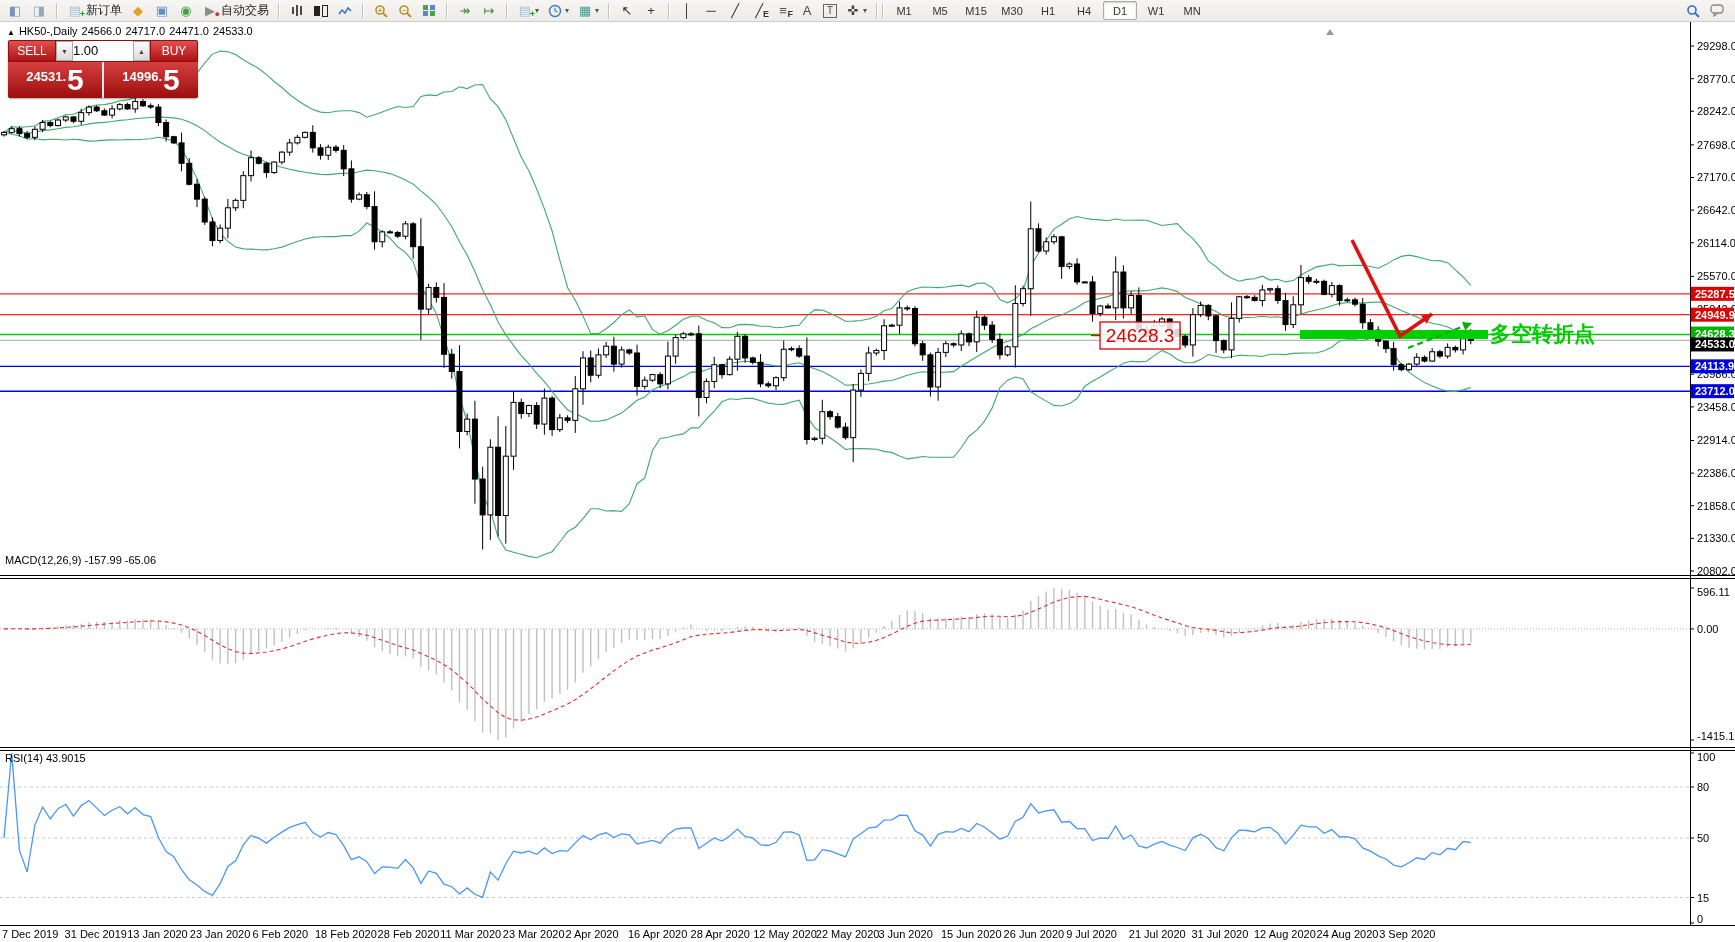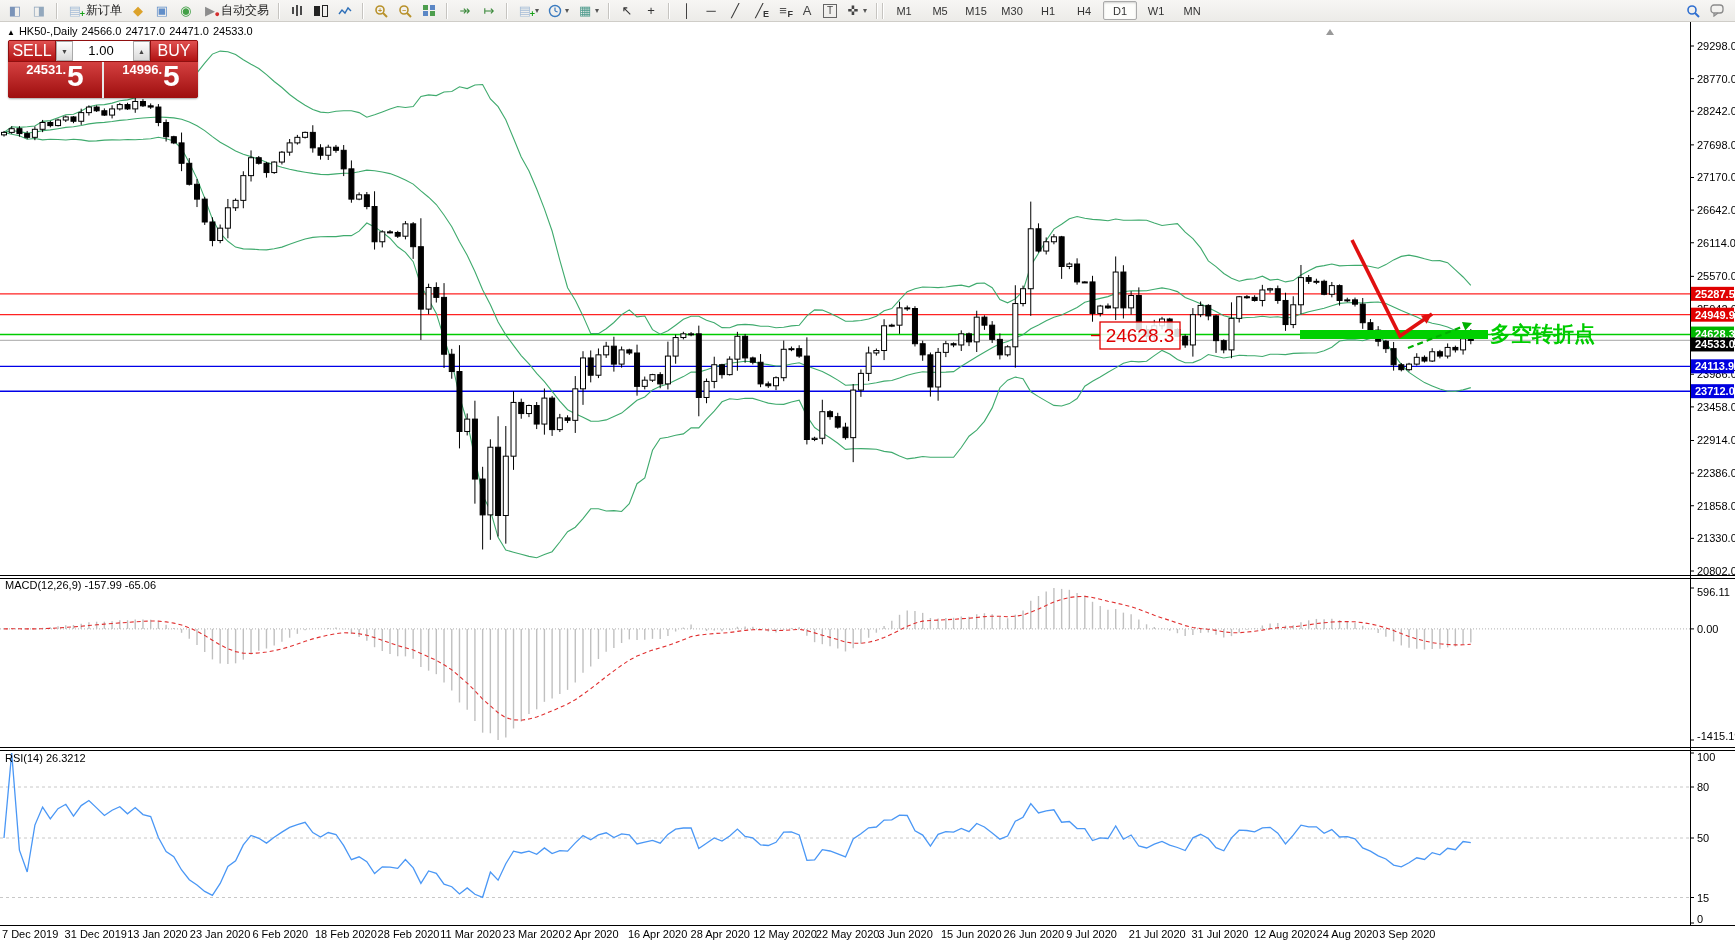--- a/index.html
+++ b/index.html
@@ -23,28 +23,28 @@
   .tf-btn.active{background:#fdfdfb;border:1px solid #aaa;box-shadow:inset 0 1px 2px rgba(0,0,0,.18);}
   .tb-right{margin-left:auto;display:flex;align-items:center;padding-right:6px;}
   
   .chart-header{position:absolute;left:7px;top:25px;font-size:11px;color:#000;z-index:20;text-align:right;}
   .chart-header span{margin-right:4px;}
   .collapse{font-size:8px;margin-right:3px;}
   
   .panel{position:absolute;left:8px;top:40px;width:190px;height:58px;z-index:30;border-radius:3px;overflow:hidden;
     background:#b51414;box-shadow:0 0 0 1px #8f0f0f inset,0 1px 2px rgba(0,0,0,.35);}
   .prow1{display:flex;height:22px;}
-  .pbtn{flex:0 0 46px;display:flex;align-items:center;justify-content:center;color:#fff;font-size:16px;
+  .pbtn{flex:0 0 46px;display:flex;align-items:center;justify-content:center;color:#fff;font-size:12px;
     background:linear-gradient(#e05050,#b01212);border:1px solid #8f0f0f;cursor:pointer;}
   .spin{flex:1;display:flex;background:#fff;border-top:1px solid #8f0f0f;border-bottom:1px solid #8f0f0f;}
   .step{width:15px;display:flex;align-items:center;justify-content:center;font-size:7px;color:#444;
     background:linear-gradient(#fefefe,#d9d9d9);border:1px solid #a9a9a9;cursor:pointer;}
-  .vol{flex:1;text-align:center;font-size:13px;color:#000;padding:2px 4px 0 0;background:#fff;}
+  .vol{flex:1;text-align:left;font-size:13px;color:#000;padding:2px 4px 0 0;background:#fff;}
   .prow2{display:flex;height:36px;position:relative;}
-  .pprice{flex:1;display:flex;align-items:flex-start;justify-content:center;color:#fff;
+  .pprice{flex:1;display:flex;align-items:center;justify-content:center;color:#fff;
     background:linear-gradient(#d44040,#9e0e0e);cursor:pointer;}
   .pmain{font-size:13px;font-weight:bold;margin:0 1px 7px 0;}
   .pbig{font-size:30px;font-weight:bold;line-height:28px;margin-bottom:1px;}
   .pdiv{width:2px;background:#e9e9e9;}
   
   .ind-label{position:absolute;left:5px;font-size:11px;color:#000;z-index:20;}
   #chart-svg{position:absolute;left:0;top:0;z-index:5;}
 </style>
 </head>
 <body>
@@ -255,22 +255,22 @@
         <span class="pbig">5</span>
     </div>
     <div class="pdiv"></div>
     <div class="pprice">
       <span class="pmain">14996.</span>
         <span class="pbig">5</span>
     </div>
   </div>
 </div>
 
-<div class="ind-label" style="top:579px;">MACD(12,26,9) -157.99 -65.06</div>
-<div class="ind-label" style="top:752px;">RSI(14) 26.3212</div>
+<div class="ind-label" style="top:554px;">MACD(12,26,9) -157.99 -65.06</div>
+<div class="ind-label" style="top:752px;">RSI(14) 43.9015</div>
 
 <svg id="chart-svg" width="1735" height="942">
     <defs>
       <clipPath id="cm">
         <rect x="0" y="22" width="1690" height="553"></rect>
       </clipPath>
       <clipPath id="cd2">
         <rect x="0" y="579" width="1690" height="168"></rect>
       </clipPath>
       <clipPath id="cr">

